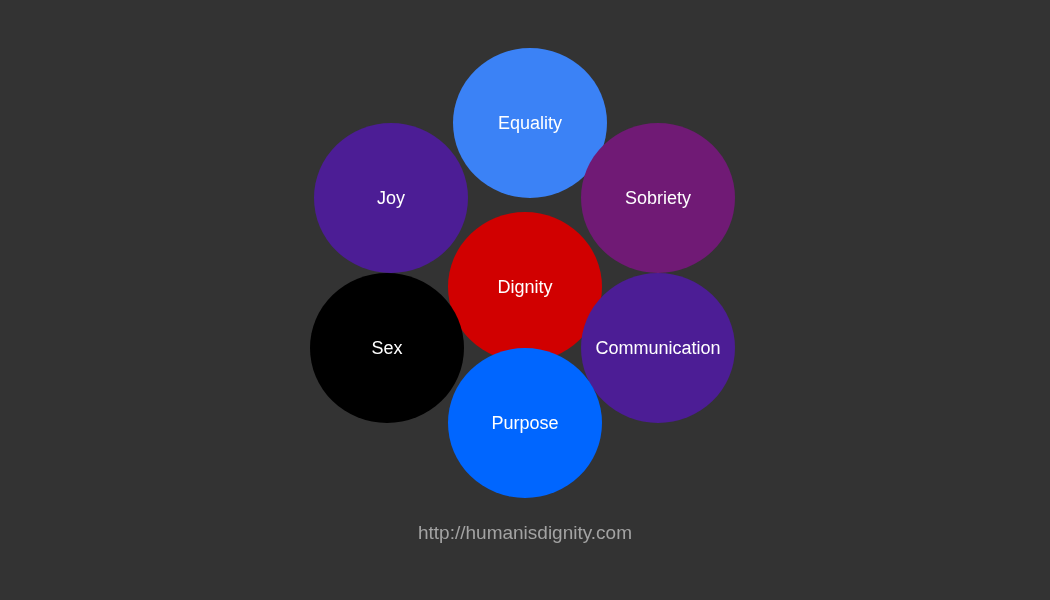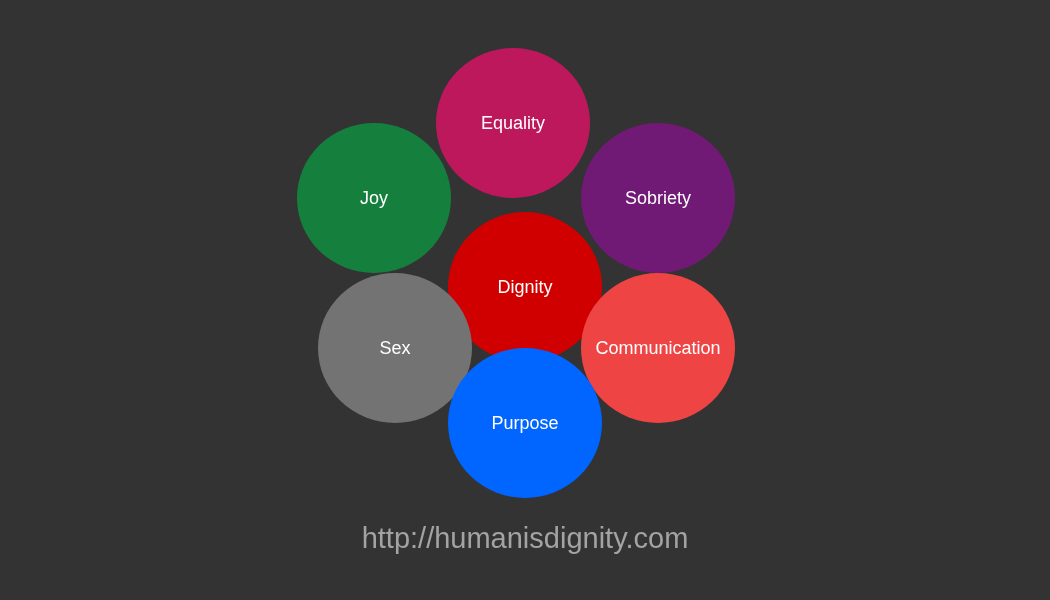--- a/index.html
+++ b/index.html
@@ -16,44 +16,44 @@
     display: flex; align-items: center; justify-content: center;
     color: #ffffff;
     font-size: 18px;
     text-align: center;
   }
   .url {
     position: absolute;
     left: 0; width: 1050px;
     top: 522px;
     text-align: center;
-    font-size: 29px;
+    font-size: 19px;
     color: #a3a3a3;
   }
 </style>
 </head>
 <body>
 
 <div id="diagram">
-    <div class="circle" style="background: #be185d; left: 436px; top: 48px;">
+    <div class="circle" style="background: #3b82f6; left: 453px; top: 48px;">
       <span>Equality</span>
     </div>
-    <div class="circle" style="background: #15803d; left: 297px; top: 123px;">
+    <div class="circle" style="background: #4c1d95; left: 314px; top: 123px;">
       <span>Joy</span>
     </div>
     <div class="circle" style="background: #701a75; left: 581px; top: 123px;">
       <span>Sobriety</span>
     </div>
     <div class="circle" style="background: rgb(209, 0, 0); left: 448px; top: 212px;">
       <span>Dignity</span>
     </div>
-    <div class="circle" style="background: #737373; left: 318px; top: 273px;">
+    <div class="circle" style="background: #000000; left: 310px; top: 273px;">
       <span>Sex</span>
     </div>
-    <div class="circle" style="background: #ef4444; left: 581px; top: 273px;">
+    <div class="circle" style="background: #4c1d95; left: 581px; top: 273px;">
       <span>Communication</span>
     </div>
     <div class="circle" style="background: rgb(0, 102, 255); left: 448px; top: 348px; text-align: right;">
       <span>Purpose</span>
     </div>
   </div>
 
 <div class="url">http://humanisdignity.com</div>
 
 </body></html>

